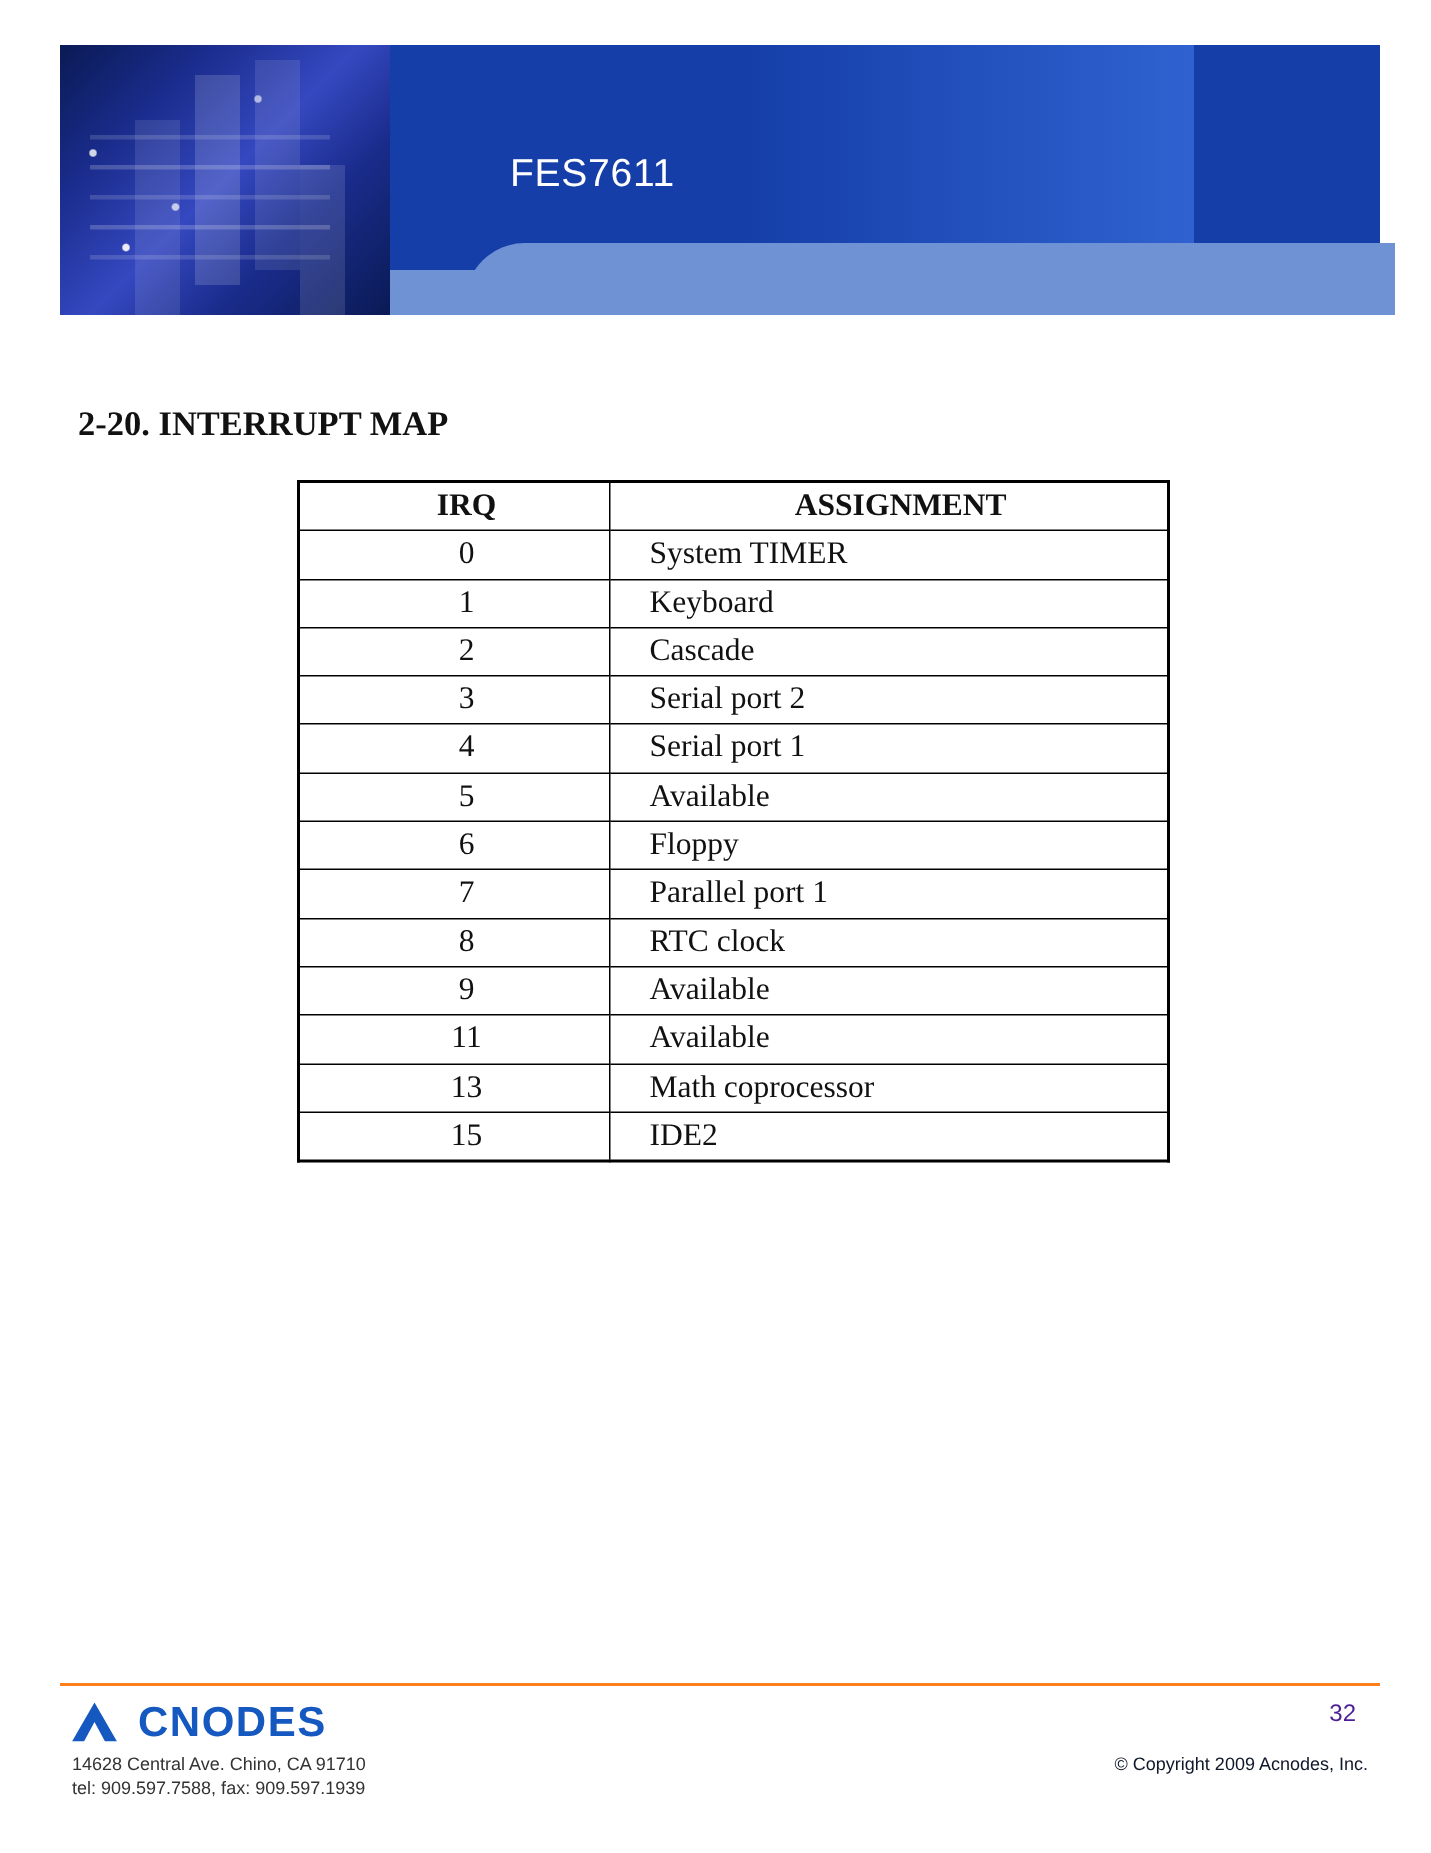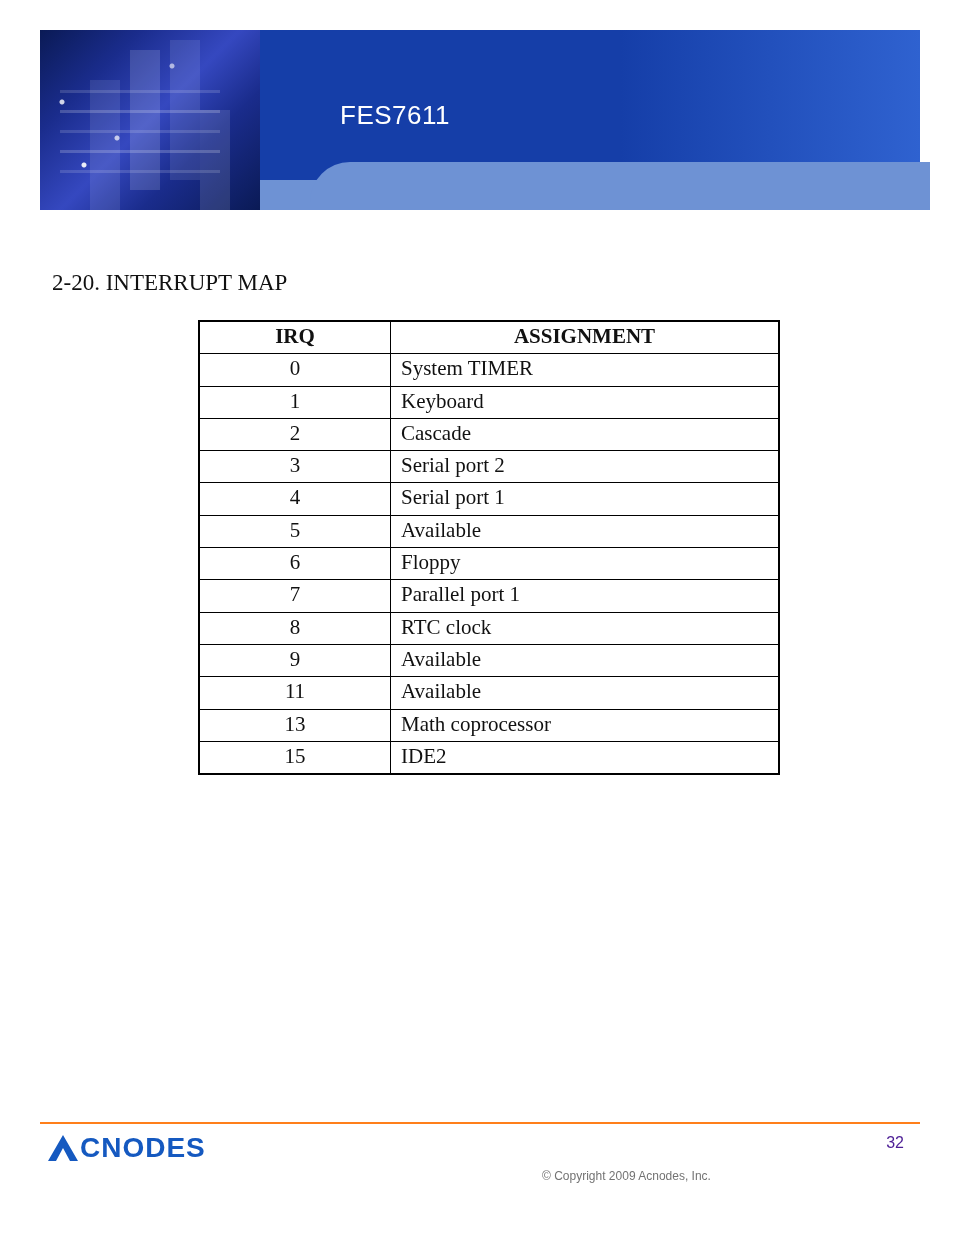--- a/index.html
+++ b/index.html
@@ -11,21 +11,21 @@
     font-family: "Times New Roman", Times, serif;
     position: relative;
     overflow: hidden;
   }
 
   
   .banner {
     position: absolute;
     left: 40px;
     top: 30px;
-    width: 880px;
+    width: 756px;
     height: 180px;
   }
   .banner-bg-dark {
     position: absolute;
     left: 0; top: 0;
     width: 880px; height: 150px;
     background: #153ea8;
   }
   .banner-bg-light {
     position: absolute;
@@ -99,41 +99,41 @@
     font-size: 26px;
     letter-spacing: 0.5px;
   }
 
   
   .section-title {
     position: absolute;
     left: 52px;
     top: 270px;
     font-size: 23px;
-    font-weight: normal;
+    font-weight: bold;
     color: #111;
   }
 
   
   .irq-table-wrap {
     position: absolute;
     left: 198px;
     top: 320px;
     width: 582px;
   }
   table.irq {
     border-collapse: collapse;
     width: 100%;
     border: 2px solid #000;
     font-size: 21px;
     color: #111;
   }
   table.irq th, table.irq td {
     border: 1px solid #000;
-    padding: 1px 10px 3px 10px;
+    padding: 1px 10px 3px 26px;
     line-height: 1.3;
   }
   table.irq th {
     font-weight: bold;
     text-align: center;
   }
   table.irq td.irq-col {
     width: 170px;
     text-align: center;
   }
@@ -156,21 +156,21 @@
     width: 880px;
     top: 1128px;
     height: 90px;
   }
   .logo {
     position: absolute;
     left: 8px;
     top: 4px;
     display: flex;
     align-items: center;
-    gap: 2px;
+    gap: 14px;
     font-family: Arial, Helvetica, sans-serif;
     font-weight: 900;
     font-size: 28px;
     letter-spacing: 1px;
     color: #1559c0;
   }
   .logo svg { display: block; }
   .contact {
     position: absolute;
     left: 8px;
@@ -181,22 +181,22 @@
     color: #333;
   }
   .copyright {
     position: absolute;
     right: 8px;
     top: 40px;
     width: 370px;
     font-family: Arial, Helvetica, sans-serif;
     font-size: 12px;
     line-height: 1.35;
-    color: #737373;
-    text-align: left;
+    color: #0f172a;
+    text-align: right;
     margin-left: 24px;
   }
   .page-number {
     position: absolute;
     right: 16px;
     top: 6px;
     font-family: Arial, Helvetica, sans-serif;
     font-size: 16px;
     color: #4c1d95;
   }
@@ -284,17 +284,21 @@
 <div class="footer">
   <div class="logo">
     <svg width="30" height="26" viewBox="0 0 30 26">
       <path d="M15 0 L30 26 L22 26 L15 13 L8 26 L0 26 Z" fill="#1559c0"></path>
     </svg>
     <span>CNODES</span>
   </div>
 
   <div class="page-number">32</div>
 
+  <div class="contact">
+    <div>14628 Central Ave. Chino, CA 91710</div>
+    <div>tel: 909.597.7588, fax: 909.597.1939</div>
+  </div>
 
   <div class="copyright">
     <div>© Copyright 2009 Acnodes, Inc.</div>
   </div>
 </div>
 
 </body></html>

